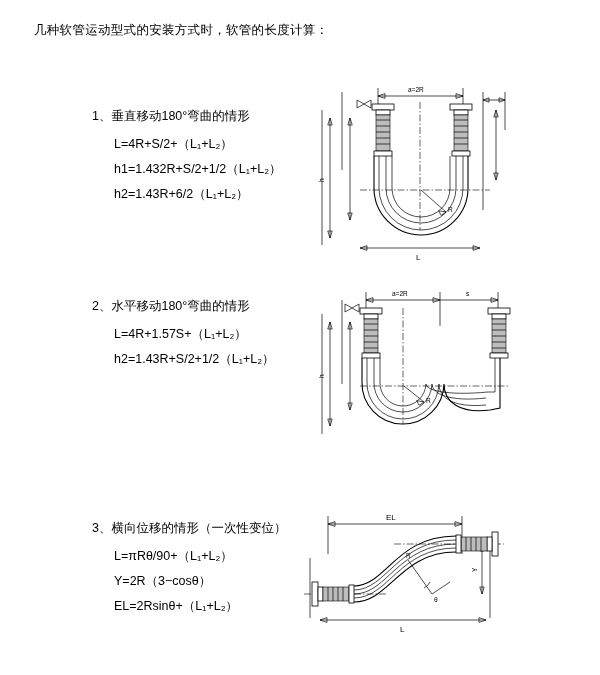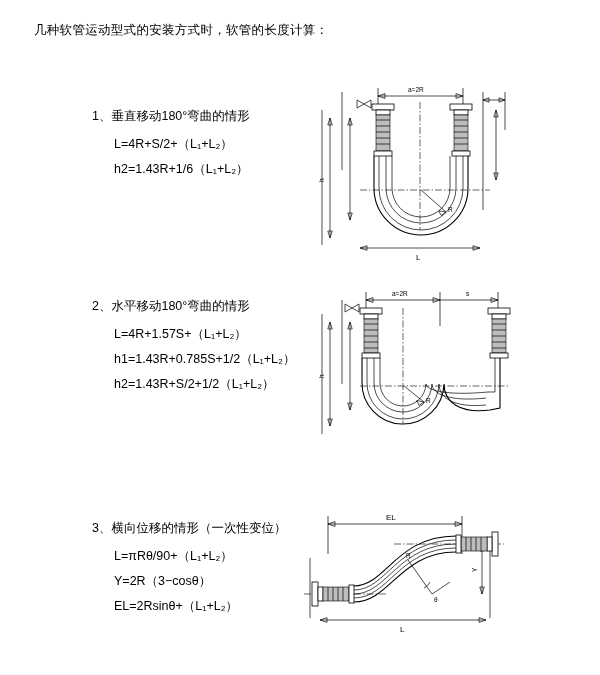--- a/index.html
+++ b/index.html
@@ -75,21 +75,22 @@
 <body>
 
 <div class="page">
 
   <div class="title">几种软管运动型式的安装方式时，软管的长度计算：</div>
 
   <div class="section sec1">
     <div class="sec-head">1、垂直移动180°弯曲的情形</div>
     <div class="formulas">
       <div class="formula">L=4R+S/2+（L₁+L₂）</div>
-      <div class="formula">h2=1.43R+1/6（L₁+L₂）</div>
+      <div class="formula">h1=1.432R+S/2+1/2（L₁+L₂）</div>
+      <div class="formula">h2=1.43R+6/2（L₁+L₂）</div>
     </div>
 
     <div class="figure fig1">
       <svg width="220" height="200" viewBox="0 0 220 200">
 
         <path class="thin" d="M22 40 L22 175"></path>
         <path class="thin" d="M42 22 L42 100"></path>
         <path class="thin" d="M78 18 L78 54"></path>
         <path class="thin" d="M163 18 L163 54"></path>
         <path class="thin" d="M183 22 L183 140"></path>
@@ -149,21 +150,20 @@
 
         <path class="thin" d="M64 34 l7 4 v-8 z M64 34 l-7 4 v-8 z"></path>
       </svg>
     </div>
   </div>
 
   <div class="section sec2">
     <div class="sec-head">2、水平移动180°弯曲的情形</div>
     <div class="formulas">
       <div class="formula">L=4R+1.57S+（L₁+L₂）</div>
-      <div class="formula">h1=1.43R+0.785S+1/2（L₁+L₂）</div>
       <div class="formula">h2=1.43R+S/2+1/2（L₁+L₂）</div>
     </div>
 
     <div class="figure fig2">
       <svg width="220" height="190" viewBox="0 0 220 190">
 
         <path class="thin" d="M22 40 L22 160"></path>
         <path class="thin" d="M42 26 L42 110"></path>
         <path class="thin" d="M66 18 L66 52"></path>
         <path class="thin" d="M140 18 L140 52"></path>

